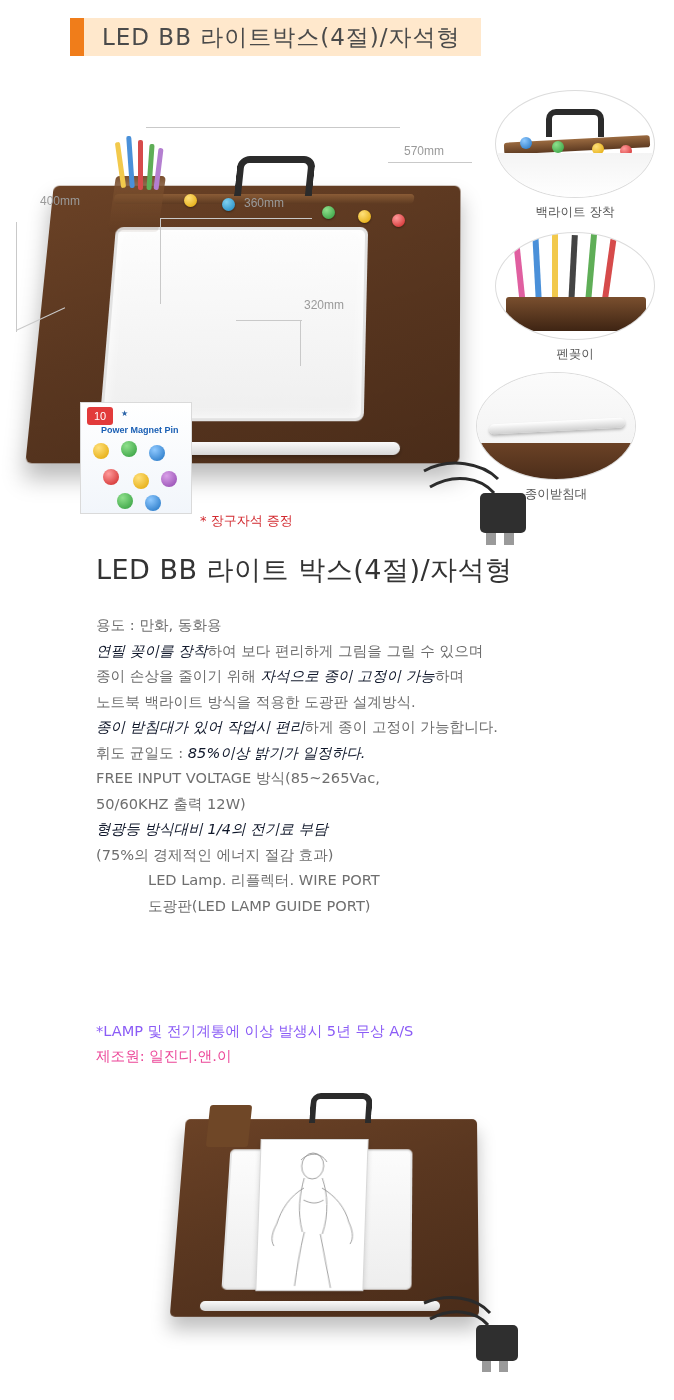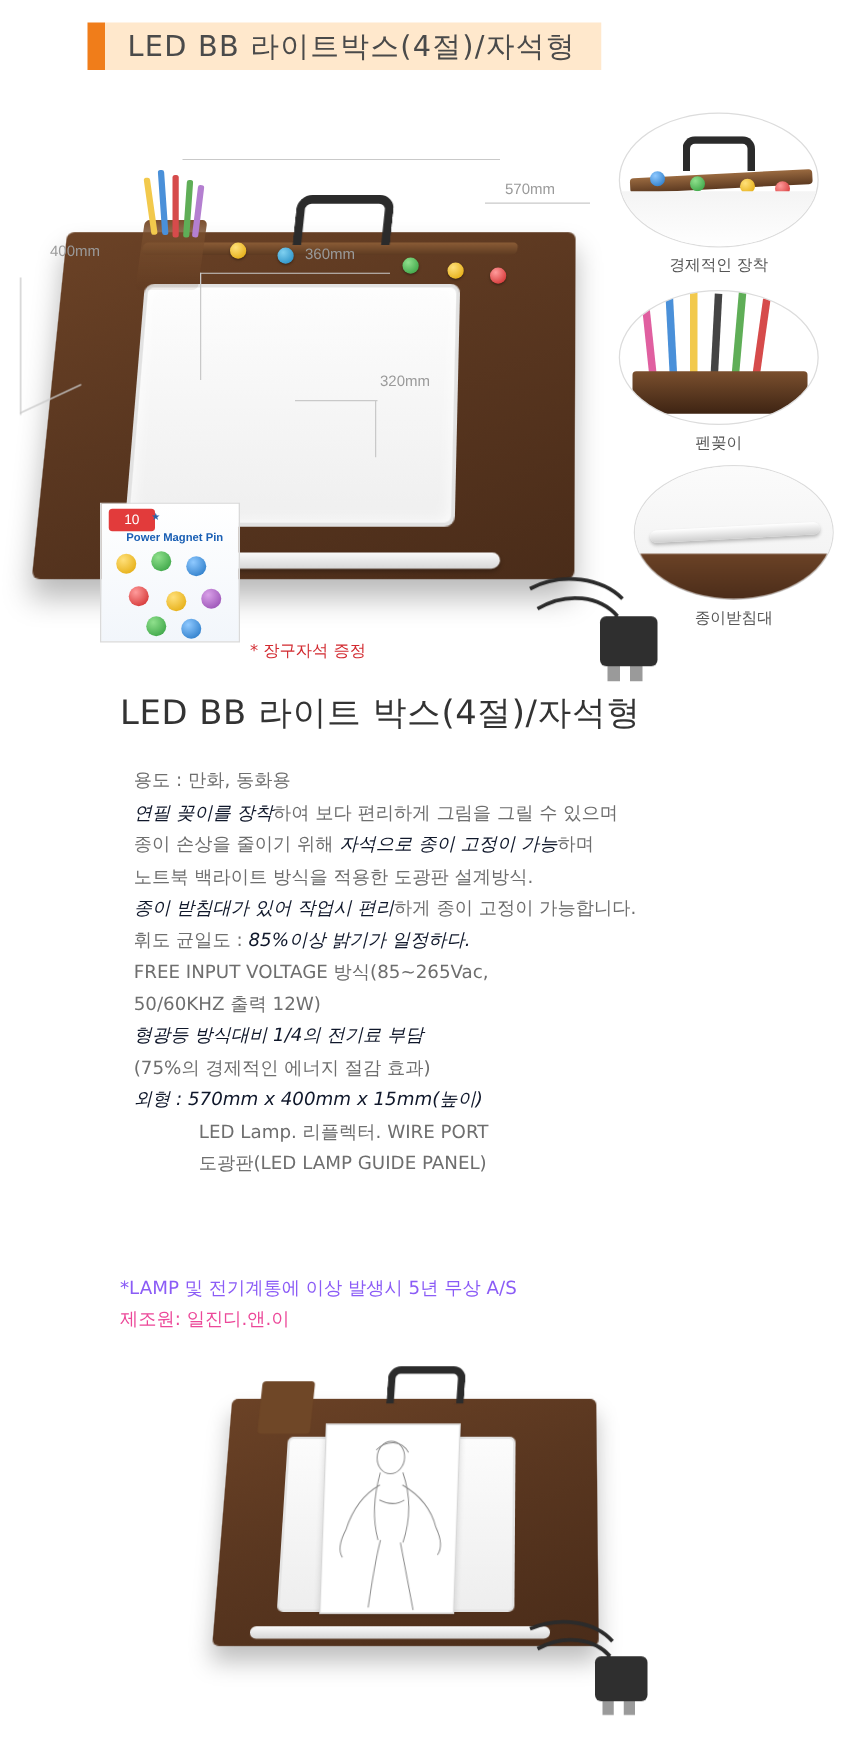--- a/index.html
+++ b/index.html
@@ -127,21 +127,21 @@
   }
   .detail .cap {
     margin-top: 6px;
     text-align: center;
     font-size: 12.5px;
     color: #555;
     font-family: "DejaVu Sans", sans-serif;
   }
   .d1 { left: 495px; top: 18px; }
   .d2 { left: 495px; top: 160px; }
-  .d3 { left: 507px; top: 300px; }
+  .d3 { left: 476px; top: 300px; }
 
   
   .pkg {
     position:absolute; left: 80px; top: 330px;
     width: 112px; height: 112px;
     background: linear-gradient(180deg,#ffffff,#f2f6fb);
     border: 1px solid #dadada;
   }
   .pkg-label {
     position:absolute; left: 200px; top: 440px;
@@ -162,21 +162,21 @@
 
   
   .spec {
     position:absolute; top: 612px; left: 96px;
     width: 520px;
     font-family: "DejaVu Sans", sans-serif;
     font-size: 14.6px;
     line-height: 25.5px;
     color: #606060;
   }
-  .spec .ln { white-space: nowrap; margin-left: 11px; }
+  .spec .ln { white-space: nowrap; }
   .spec .indent { padding-left: 52px; }
   .o { color: #0f172a; font-style: italic; }
   .g { color: #6e6e6e; }
 
   .as {
     position:absolute; top: 1018px; left: 96px;
     font-family: "DejaVu Sans", sans-serif;
     font-size: 14.6px; line-height: 25px;
   }
   .as .l1 { color: #8b5cf6; }
@@ -279,21 +279,21 @@
   <div class="detail d1">
     <div class="circ">
       <div style="position:absolute;left:8px;top:48px;width:146px;height:12px;background:linear-gradient(180deg,#9a6a40,#5d3a21);border-radius:3px;transform:rotate(-3deg);"></div>
       <div style="position:absolute;left:50px;top:18px;width:58px;height:28px;border:6px solid #2b2b2b;border-bottom:none;border-radius:10px 10px 0 0;"></div>
       <div style="position:absolute;left:24px;top:46px;width:12px;height:12px;border-radius:50%;background:radial-gradient(circle at 35% 30%,#8fc9ff,#1b6fc0);"></div>
       <div style="position:absolute;left:56px;top:50px;width:12px;height:12px;border-radius:50%;background:radial-gradient(circle at 35% 30%,#8fe08c,#2d9a3a);"></div>
       <div style="position:absolute;left:96px;top:52px;width:12px;height:12px;border-radius:50%;background:radial-gradient(circle at 35% 30%,#ffe07a,#e0a400);"></div>
       <div style="position:absolute;left:124px;top:54px;width:12px;height:12px;border-radius:50%;background:radial-gradient(circle at 35% 30%,#ff9b9b,#cc2222);"></div>
       <div style="position:absolute;left:0;top:62px;width:160px;height:46px;background:linear-gradient(180deg,#f4f4f4,#ffffff);"></div>
     </div>
-    <div class="cap">경제적인 장착</div>
+    <div class="cap">백라이트 장착</div>
   </div>
 
   <div class="detail d2">
     <div class="circ">
       <div style="position:absolute;left:20px;top:0px;width:6px;height:70px;background:#e05fa0;transform:rotate(-6deg);"></div>
       <div style="position:absolute;left:38px;top:-4px;width:6px;height:76px;background:#4a90d9;transform:rotate(-3deg);"></div>
       <div style="position:absolute;left:56px;top:-2px;width:6px;height:74px;background:#f2c94c;"></div>
       <div style="position:absolute;left:74px;top:2px;width:6px;height:70px;background:#444;transform:rotate(3deg);"></div>
       <div style="position:absolute;left:92px;top:0px;width:6px;height:72px;background:#5fae57;transform:rotate(5deg);"></div>
       <div style="position:absolute;left:110px;top:6px;width:6px;height:64px;background:#d64b4b;transform:rotate(8deg);"></div>
@@ -305,21 +305,21 @@
   <div class="detail d3">
     <div class="circ">
       <div style="position:absolute;left:0;top:0;width:160px;height:108px;background:linear-gradient(180deg,#fbfbfb,#f0f0f0);"></div>
       <div style="position:absolute;left:12px;top:48px;width:136px;height:10px;background:linear-gradient(180deg,#ffffff,#cfcfcf);border-radius:5px;box-shadow:0 2px 3px rgba(0,0,0,.25);transform:rotate(-3deg);"></div>
       <div style="position:absolute;left:0;top:70px;width:160px;height:38px;background:linear-gradient(180deg,#6b4226,#4a2c19);"></div>
     </div>
     <div class="cap">종이받침대</div>
   </div>
 
   <div class="pkg">
-    <div style="position:absolute;left:6px;top:4px;width:37px;height:18px;background:#e23b3b;color:#fff;font-size:11px;text-align:center;line-height:18px;border-radius:3px;">10</div>
+    <div style="position:absolute;left:6px;top:4px;width:26px;height:18px;background:#e23b3b;color:#fff;font-size:11px;text-align:center;line-height:18px;border-radius:3px;">10</div>
     <div style="position:absolute;left:40px;top:6px;font-size:8px;color:#2a63a8;">★</div>
     <div style="position:absolute;left:20px;top:22px;font-size:9px;color:#1a5fb4;font-weight:bold;">Power Magnet Pin</div>
     <div style="position:absolute;left:12px;top:40px;width:16px;height:16px;border-radius:50%;background:radial-gradient(circle at 35% 30%,#ffe07a,#e0a400);"></div>
     <div style="position:absolute;left:40px;top:38px;width:16px;height:16px;border-radius:50%;background:radial-gradient(circle at 35% 30%,#8fe08c,#2d9a3a);"></div>
     <div style="position:absolute;left:68px;top:42px;width:16px;height:16px;border-radius:50%;background:radial-gradient(circle at 35% 30%,#8fc9ff,#1b6fc0);"></div>
     <div style="position:absolute;left:22px;top:66px;width:16px;height:16px;border-radius:50%;background:radial-gradient(circle at 35% 30%,#ff9b9b,#cc2222);"></div>
     <div style="position:absolute;left:52px;top:70px;width:16px;height:16px;border-radius:50%;background:radial-gradient(circle at 35% 30%,#ffe07a,#e0a400);"></div>
     <div style="position:absolute;left:80px;top:68px;width:16px;height:16px;border-radius:50%;background:radial-gradient(circle at 35% 30%,#d9a0e8,#8e44ad);"></div>
     <div style="position:absolute;left:36px;top:90px;width:16px;height:16px;border-radius:50%;background:radial-gradient(circle at 35% 30%,#8fe08c,#2d9a3a);"></div>
     <div style="position:absolute;left:64px;top:92px;width:16px;height:16px;border-radius:50%;background:radial-gradient(circle at 35% 30%,#8fc9ff,#1b6fc0);"></div>
@@ -343,23 +343,22 @@
     <div class="ln"><span class="g">용도 : 만화, 동화용</span></div>
     <div class="ln"><span class="o">연필 꽂이를 장착</span><span class="g">하여 보다 편리하게 그림을 그릴 수 있으며</span></div>
     <div class="ln"><span class="g">종이 손상을 줄이기 위해 </span><span class="o">자석으로 종이 고정이 가능</span><span class="g">하며</span></div>
     <div class="ln"><span class="g">노트북 백라이트 방식을 적용한 도광판 설계방식.</span></div>
     <div class="ln"><span class="o">종이 받침대가 있어 작업시 편리</span><span class="g">하게 종이 고정이 가능합니다.</span></div>
     <div class="ln"><span class="g">휘도 균일도 : </span><span class="o">85%이상 밝기가 일정하다.</span></div>
     <div class="ln"><span class="g">FREE INPUT VOLTAGE 방식(85~265Vac,</span></div>
     <div class="ln"><span class="g">50/60KHZ 출력 12W)</span></div>
     <div class="ln"><span class="o">형광등 방식대비 1/4의 전기료 부담</span></div>
     <div class="ln"><span class="g">(75%의 경제적인 에너지 절감 효과)</span></div>
-    <div class="ln"><span class="o">외형 : 570mm x 400mm x 15mm(높이)</span></div>
     <div class="ln indent"><span class="g">LED Lamp. 리플렉터. WIRE PORT</span></div>
-    <div class="ln indent"><span class="g">도광판(LED LAMP GUIDE PANEL)</span></div>
+    <div class="ln indent"><span class="g">도광판(LED LAMP GUIDE PORT)</span></div>
   </div>
 
 <div class="as">
   <div class="l1">*LAMP 및 전기계통에 이상 발생시 5년 무상 A/S</div>
   <div class="l2">제조원: 일진디.앤.이</div>
 </div>
 
 <div class="bottom">
   <div class="b-panel"></div>
   <div class="b-handle"></div>

